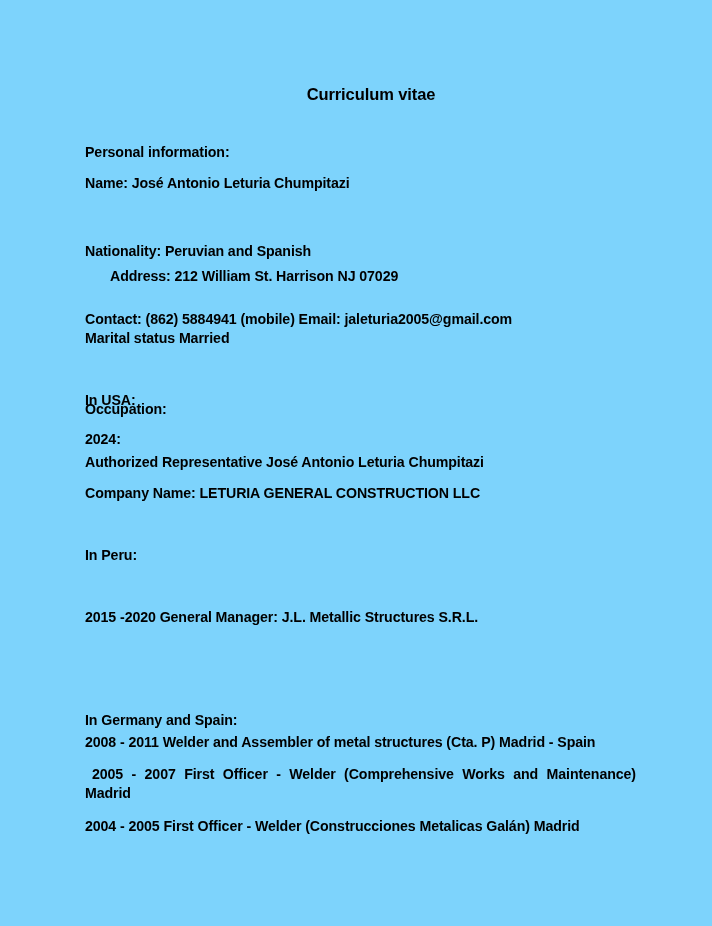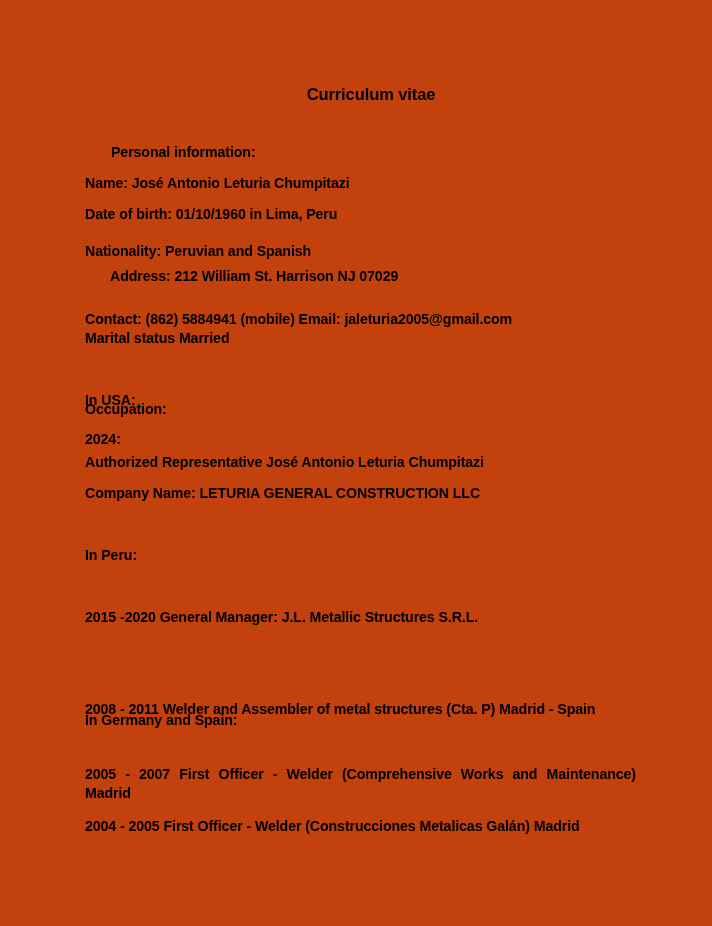--- a/index.html
+++ b/index.html
@@ -14,21 +14,21 @@
       overflow: hidden;
       font-family: "Liberation Sans", "DejaVu Sans", sans-serif;
       color: #000000;
     }
     .page {
       position: absolute;
       left: 0;
       top: 0;
       width: 712px;
       height: 926px;
-      background: #c2410c;
+      background: #7dd3fc;
     }
     .line {
       position: absolute;
       left: 85px;
       font-size: 14.2px;
       font-weight: bold;
       white-space: nowrap;
       line-height: 17px;
       letter-spacing: -0.1px;
     }
@@ -54,51 +54,51 @@
       line-height: 19px;
       text-align: justify;
       text-align-last: left;
       letter-spacing: -0.1px;
     }
     .justified .first-line {
       display: block;
       text-align: justify;
       text-align-last: justify;
       white-space: nowrap;
+      margin-left: 7px;
     }
     .justified .rest {
       display: block;
     }
   </style>
 </head>
 <body>
 
 <div class="page">
 
   <div class="title">Curriculum vitae</div>
 
-  <div class="line" style="top:144px;margin-left:26px;">Personal information:</div>
+  <div class="line" style="top:144px;">Personal information:</div>
   <div class="line" style="top:175px;">Name: José Antonio Leturia Chumpitazi</div>
-  <div class="line" style="top:206px;">Date of birth: 01/10/1960 in Lima, Peru</div>
   <div class="line" style="top:243px;">Nationality: Peruvian and Spanish</div>
   <div class="line" style="top:268px;margin-left:25px;">Address: 212 William St. Harrison NJ 07029</div>
   <div class="line" style="top:311px;">Contact: (862) 5884941 (mobile) Email: jaleturia2005@gmail.com</div>
   <div class="line" style="top:330px;">Marital status Married</div>
 
   <div class="line" style="top:361px;margin-top:40px;">Occupation:</div>
   <div class="line" style="top:392px;">In USA:</div>
   <div class="line" style="top:423px;margin-top:8px;">2024:</div>
   <div class="line" style="top:485px;">Company Name: LETURIA GENERAL CONSTRUCTION LLC</div>
   <div class="line" style="top:454px;">Authorized Representative José Antonio Leturia Chumpitazi</div>
 
   <div class="line" style="top:547px;">In Peru:</div>
   <div class="line" style="top:609px;">2015 -2020 General Manager: J.L. Metallic Structures S.R.L.</div>
 
   <div class="line" style="top:672px;margin-top:40px;">In Germany and Spain:</div>
-  <div class="line" style="top:701px;">2008 - 2011 Welder and Assembler of metal structures (Cta. P) Madrid - Spain</div>
+  <div class="line" style="top:734px;">2008 - 2011 Welder and Assembler of metal structures (Cta. P) Madrid - Spain</div>
 
   <div class="justified" style="top:765px;">
     <span class="first-line">2005 - 2007 First Officer - Welder (Comprehensive Works and Maintenance)</span>
     <span class="rest">Madrid</span>
   </div>
 
   <div class="line" style="top:818px;">2004 - 2005 First Officer - Welder (Construcciones Metalicas Galán) Madrid</div>
 
 </div>
 

